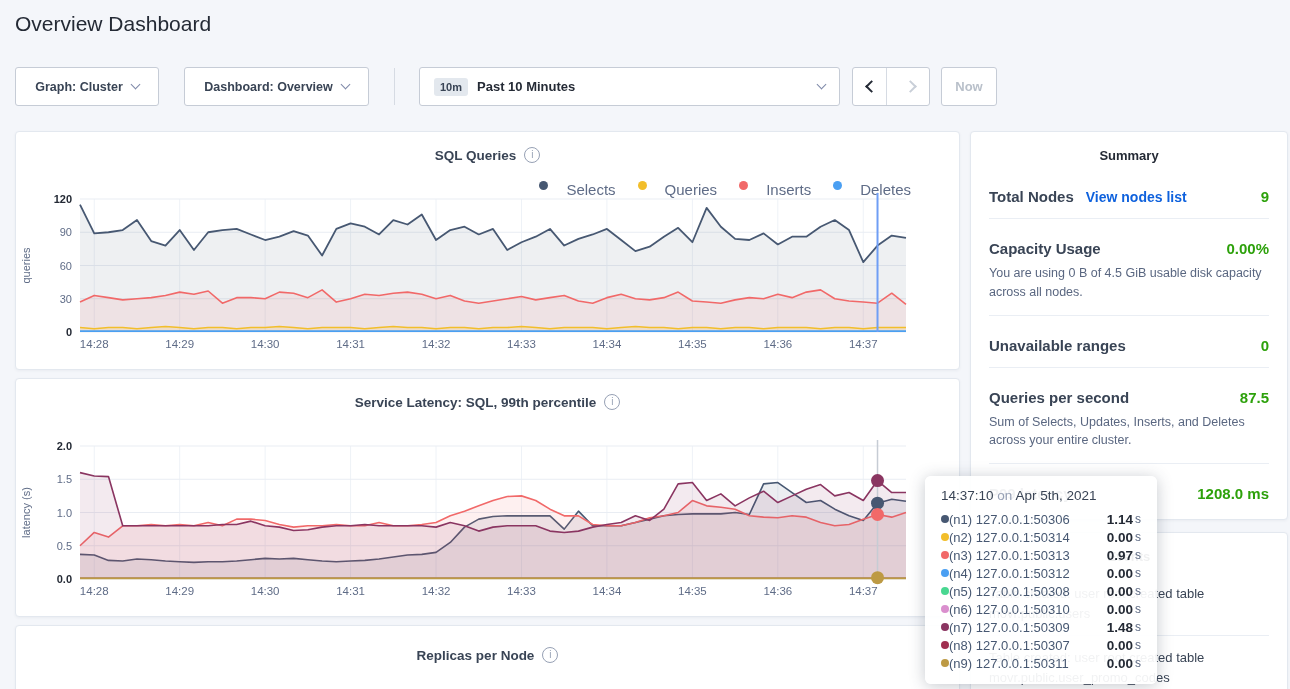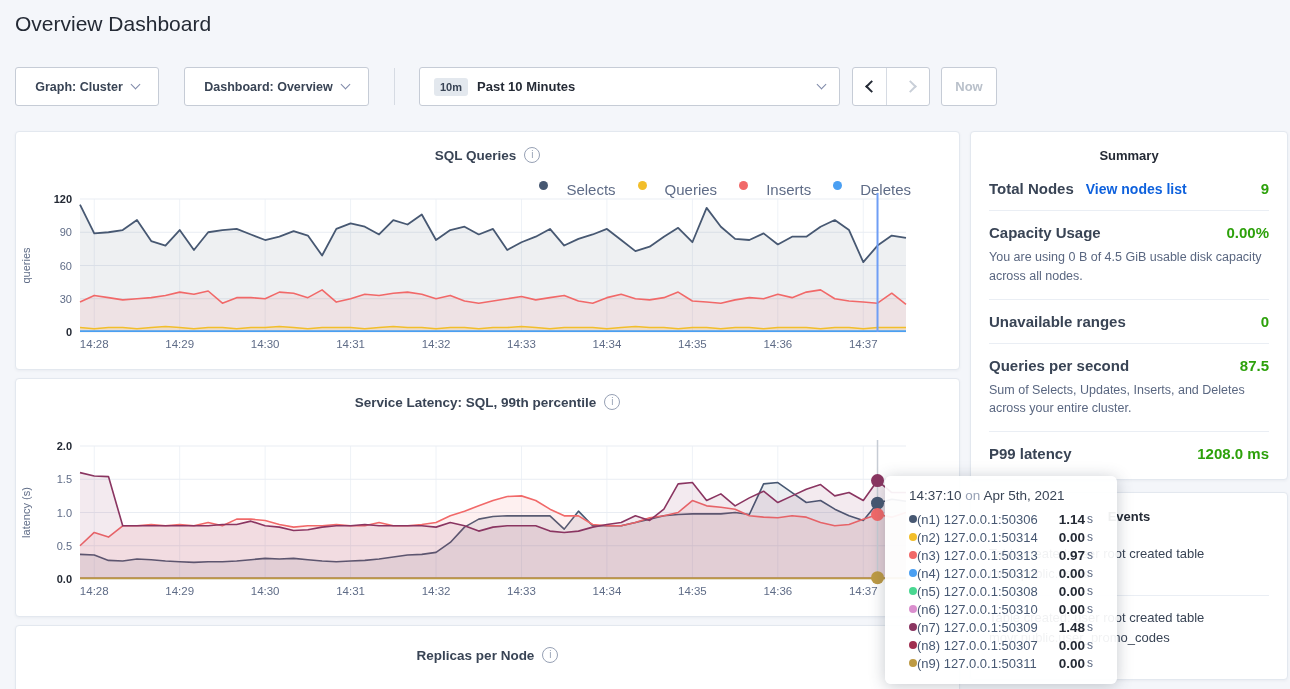--- a/index.html
+++ b/index.html
@@ -45,36 +45,36 @@
   .legend { position:absolute; top:49px; right:48px; display:flex; gap:22px; }
   .leg-item { display:flex; align-items:flex-start; gap:18px; font-size:15px; color:#5f6c87; }
   .leg-dot { width:9px; height:9px; border-radius:50%; }
   svg.chart { position:absolute; left:0; top:56px; }
 
   
   #card-summary { padding:0 18px 4px; }
   .panel-title { text-align:center; font-weight:bold; font-size:13px; color:#242a35; padding:16px 0 4px; }
   .sum-row { padding:13px 0; }
   .sum-row + .sum-row { border-top:1px solid #eaeef4; }
-  .sum-line { display:flex; align-items:baseline; }
+  .sum-line { display:flex; align-items:baseline;margin-top:8px; }
   .sum-label { font-weight:bold; font-size:15px; color:#394455; }
   .sum-link { font-weight:bold; font-size:14px; color:#0e61dd; margin-left:12px; text-decoration:none; cursor:pointer; }
   .sum-value { margin-left:auto; font-weight:bold; font-size:15px; color:#2da10b; white-space:nowrap; }
   .sum-desc { margin:7px 0 0; font-size:12.5px; color:#5a6781; line-height:1.5; }
 
   
   #card-events { margin-top:12px; height:188px; padding:0 18px; overflow:hidden; }
   .event-item { padding:12px 0; font-size:13px; color:#394455; line-height:1.5; }
   .event-item + .event-item { border-top:1px solid #eaeef4; }
   #events-list { margin-top:4px; }
 
   
-  #tooltip { position:absolute; left:885px; top:476px; width:232px; z-index:20;
+  #tooltip { position:absolute; left:925px; top:476px; width:232px; z-index:20;
     background:rgba(255,255,255,0.93); border-radius:6px; box-shadow:0 2px 16px rgba(50,60,80,0.28);
-    padding:12px 24px; }
+    padding:12px 16px; }
   .tt-head { font-size:13.5px; color:#394455; margin-bottom:7px; }
   .tt-head .on { color:#97a1b5; }
   .tt-row { display:flex; align-items:center; font-size:13px; color:#475872; height:18px; }
   .tt-dot { width:8px; height:8px; border-radius:50%; flex:none; }
   .tt-val { margin-left:auto; font-weight:bold; color:#242a35; font-size:13.5px; }
   .tt-unit { color:#5a6781; font-size:12px; margin-left:2px; }
 </style>
 </head>
 <body>
 

